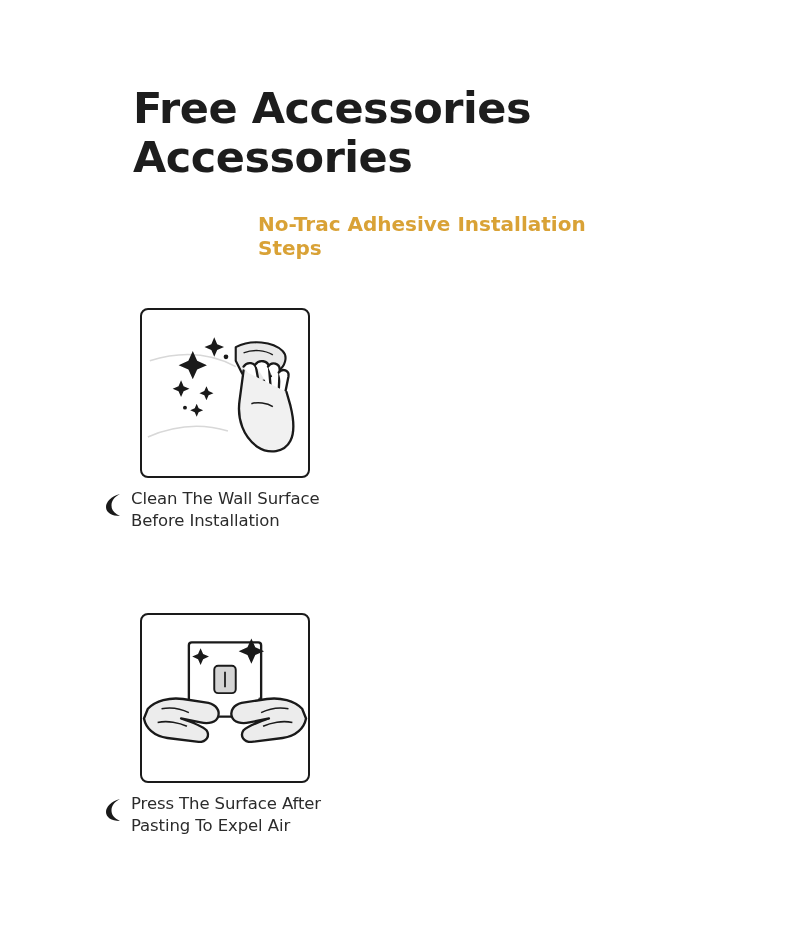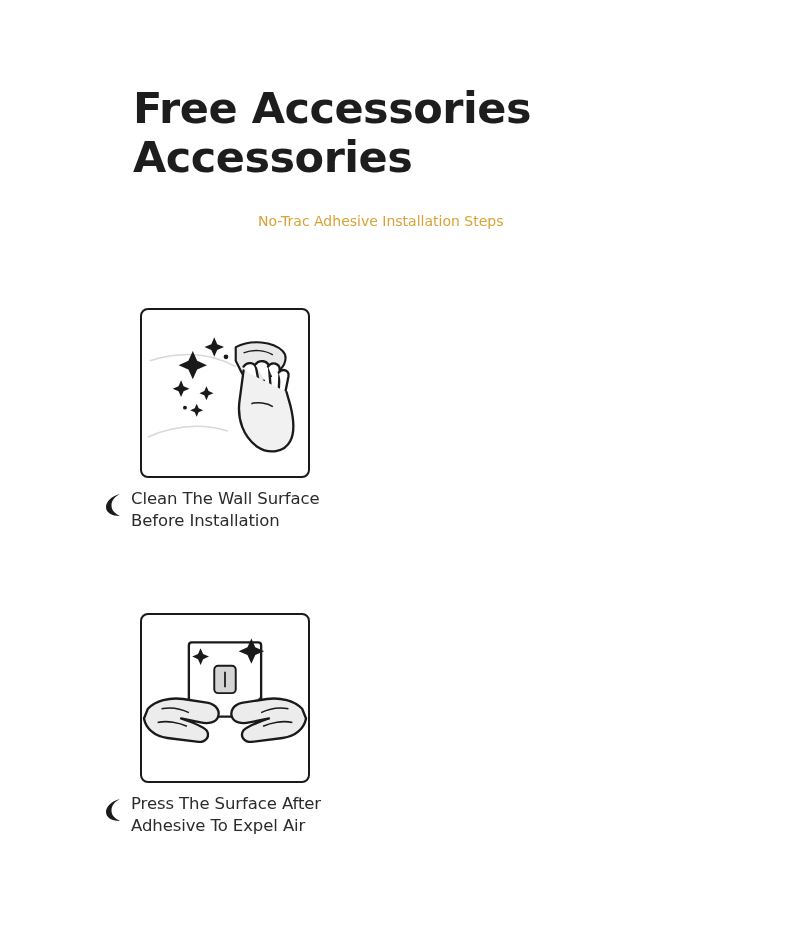--- a/index.html
+++ b/index.html
@@ -35,22 +35,22 @@
     letter-spacing: -0.5px;
     color: #1d1d1d;
     font-family: "DejaVu Sans", sans-serif;
   }
 
   .sub-title {
     position: absolute;
     left: 258px;
     top: 213px;
     width: 330px;
-    font-size: 14px;
-    font-weight: normal;
+    font-size: 20px;
+    font-weight: bold;
     line-height: 1.18;
     color: #d9a236;
     font-family: "DejaVu Sans", sans-serif;
   }
 
   
   .steps {
     position: absolute;
     left: 0;
     top: 300px;
@@ -205,21 +205,21 @@
               </g>
             </svg>
           </span>
         </div>
         <div class="caption">
           <span class="moon">
             <svg viewBox="0 0 22 26" xmlns="http://www.w3.org/2000/svg">
               <path d="M17 2 C8 4 3 10 3 15 C3 20 8 24 17 24 C11 21 8.5 18 8.5 13.5 C8.5 9 11 5 17 2 Z" fill="#1a1a1a"></path>
             </svg>
           </span>
-          <span class="cap-text">Press The Surface After Adhesive To Expel Air</span>
+          <span class="cap-text">Press The Surface After Pasting To Expel Air</span>
         </div>
       </div>
 
       <div class="step right step-4">
         
         
       </div>
 
     </div>
 

